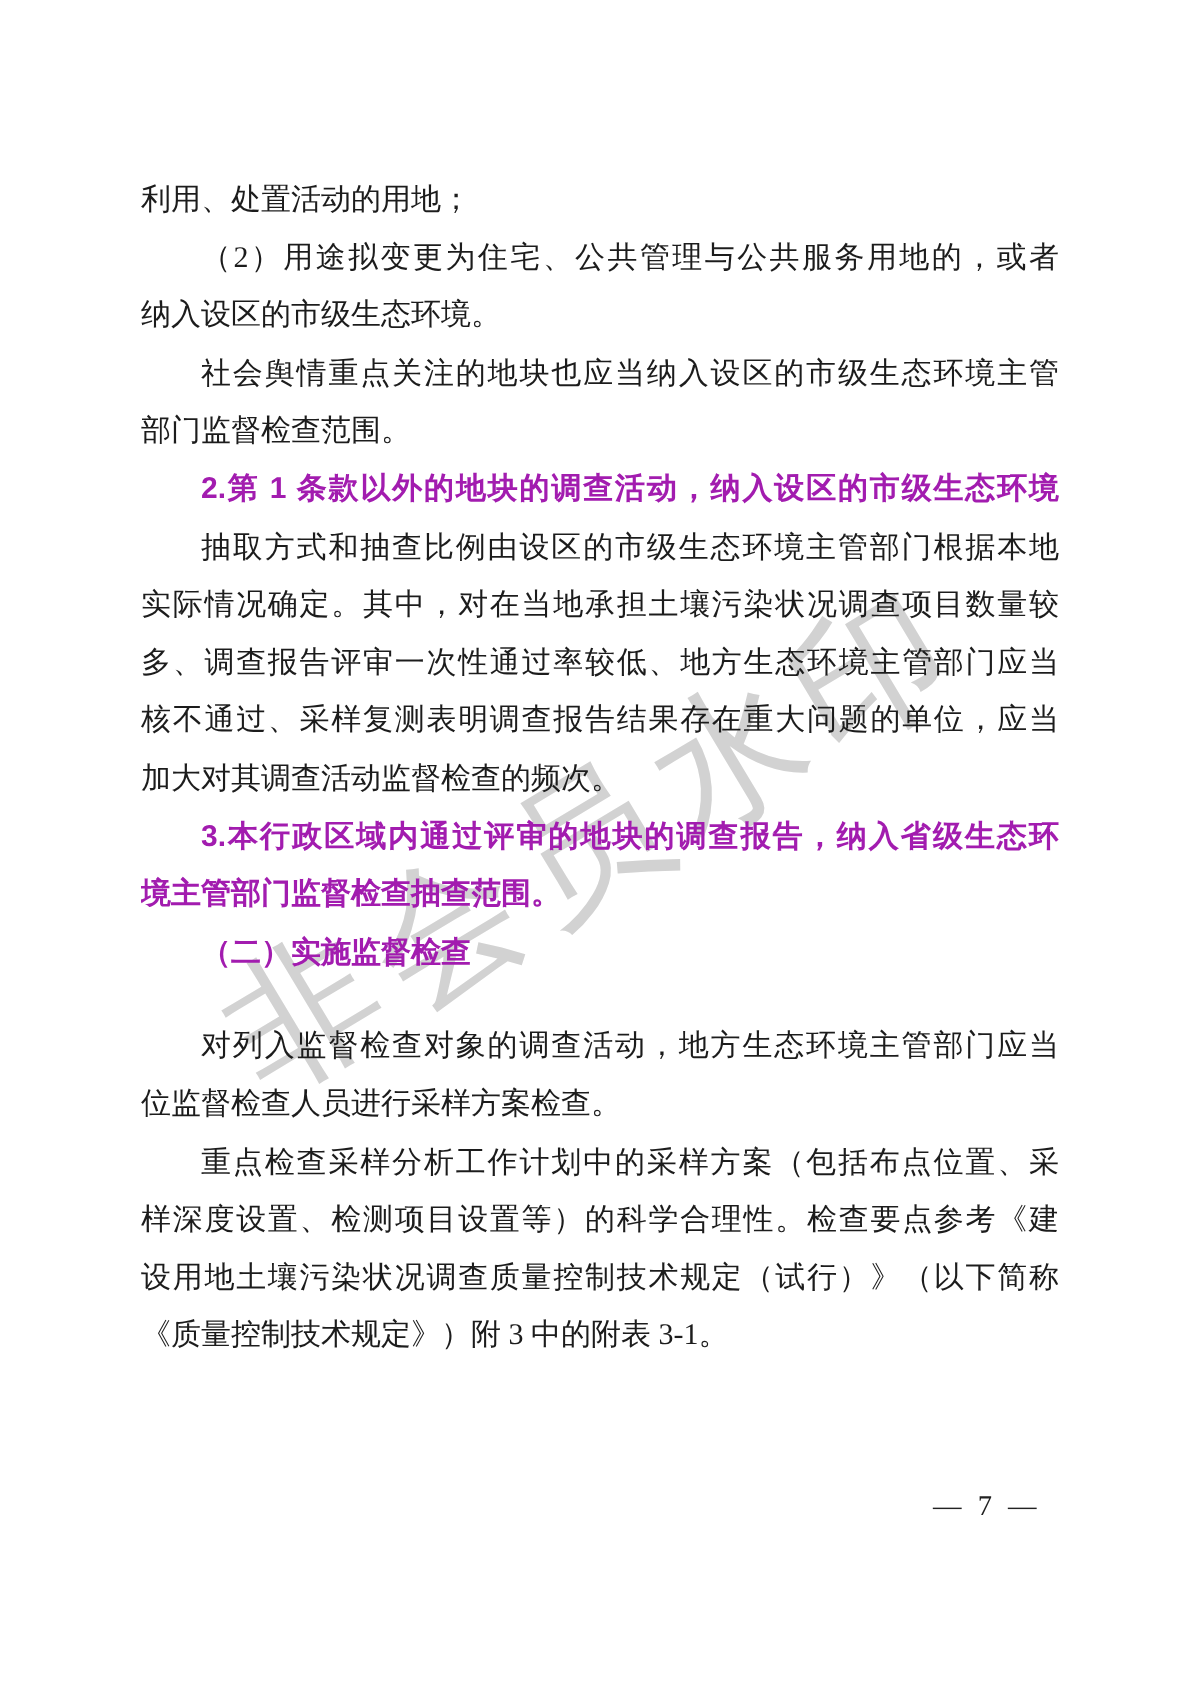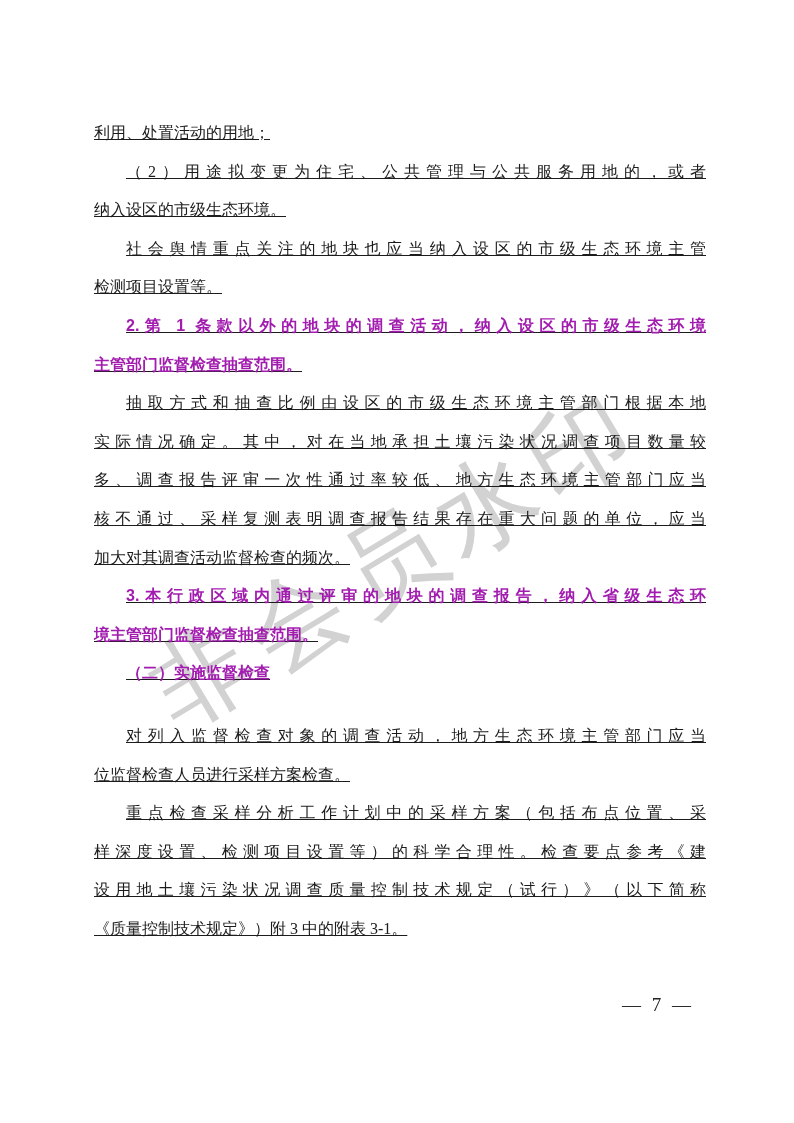--- a/index.html
+++ b/index.html
@@ -31,24 +31,23 @@
     z-index: 0;
     pointer-events: none;
     font-family: "Liberation Serif", serif;
   }
   .doc-body {
     position: absolute;
     left: 94px;
     top: 114px;
     width: 612px;
     z-index: 1;
-    font-size: 16px;
+    font-size: 20px;
     line-height: 38.6px;
     color: #1c1c1c;
-    text-decoration: underline;
   }
   .line {
     height: 38.6px;
     text-align: justify;
     text-align-last: left;
     overflow: hidden;
     white-space: nowrap;
   }
   .line.fill {
     white-space: normal;
@@ -75,23 +74,22 @@
 <body>
 
 <div class="page" style="background: rgb(255, 255, 255);">
   <div class="watermark" style="color: rgb(210, 210, 210);">非会员水印</div>
 
   <div class="doc-body" style="color: rgb(28, 28, 28);">
       <div class="line">利用、处置活动的用地；</div>
       <div class="line fill" style="text-indent: 2em;">（2）用途拟变更为住宅、公共管理与公共服务用地的，或者</div>
       <div class="line">纳入设区的市级生态环境。</div>
       <div class="line fill" style="text-indent: 2em;">社会舆情重点关注的地块也应当纳入设区的市级生态环境主管</div>
-      <div class="line">检测项目设置等。</div>
+      <div class="line">部门监督检查范围。</div>
       <div class="line bold fill" style="text-indent: 2em;">2.第 1 条款以外的地块的调查活动，纳入设区的市级生态环境</div>
-      <div class="line bold">主管部门监督检查抽查范围。</div>
       <div class="line fill" style="text-indent: 2em;">抽取方式和抽查比例由设区的市级生态环境主管部门根据本地</div>
       <div class="line fill">实际情况确定。其中，对在当地承担土壤污染状况调查项目数量较</div>
       <div class="line fill">多、调查报告评审一次性通过率较低、地方生态环境主管部门应当</div>
       <div class="line fill">核不通过、采样复测表明调查报告结果存在重大问题的单位，应当</div>
       <div class="line">加大对其调查活动监督检查的频次。</div>
       <div class="line bold fill" style="text-indent: 2em;">3.本行政区域内通过评审的地块的调查报告，纳入省级生态环</div>
       <div class="line bold">境主管部门监督检查抽查范围。</div>
       <div class="line bold" style="text-indent: 2em;">（二）实施监督检查</div>
       <div class="line fill" style="text-indent: 2em; margin-top: 24px;">对列入监督检查对象的调查活动，地方生态环境主管部门应当</div>
       <div class="line">位监督检查人员进行采样方案检查。</div>

